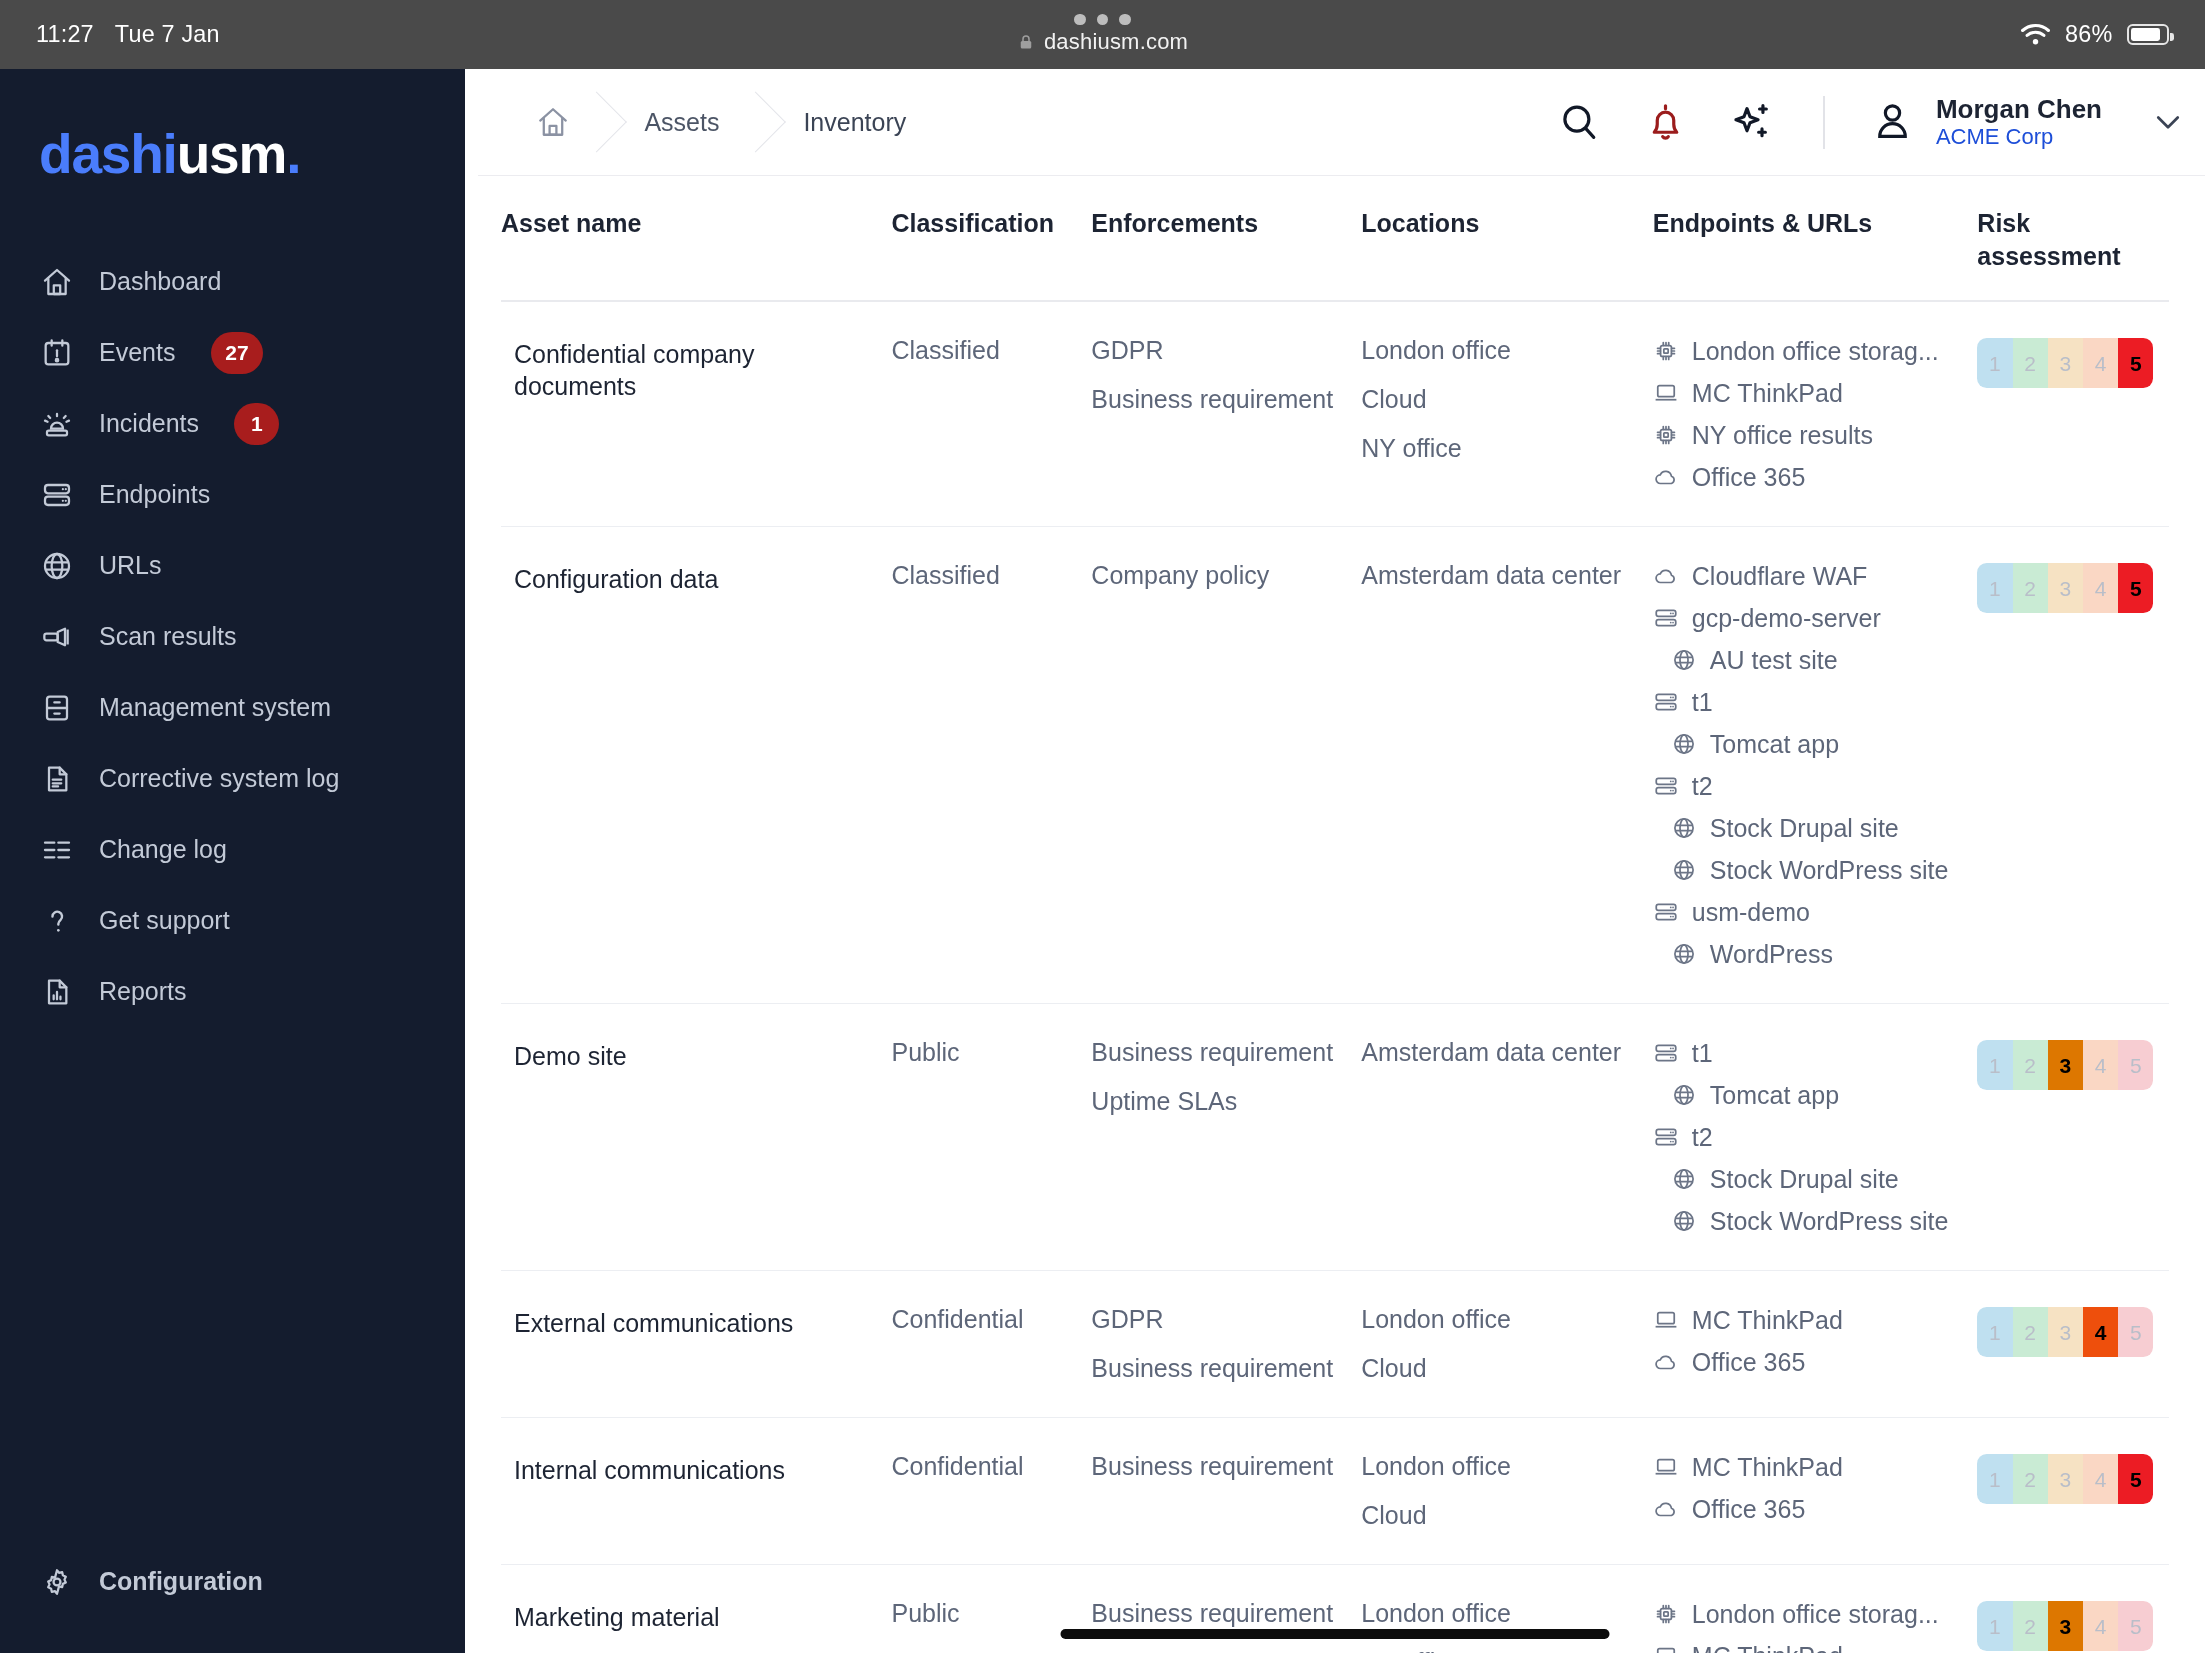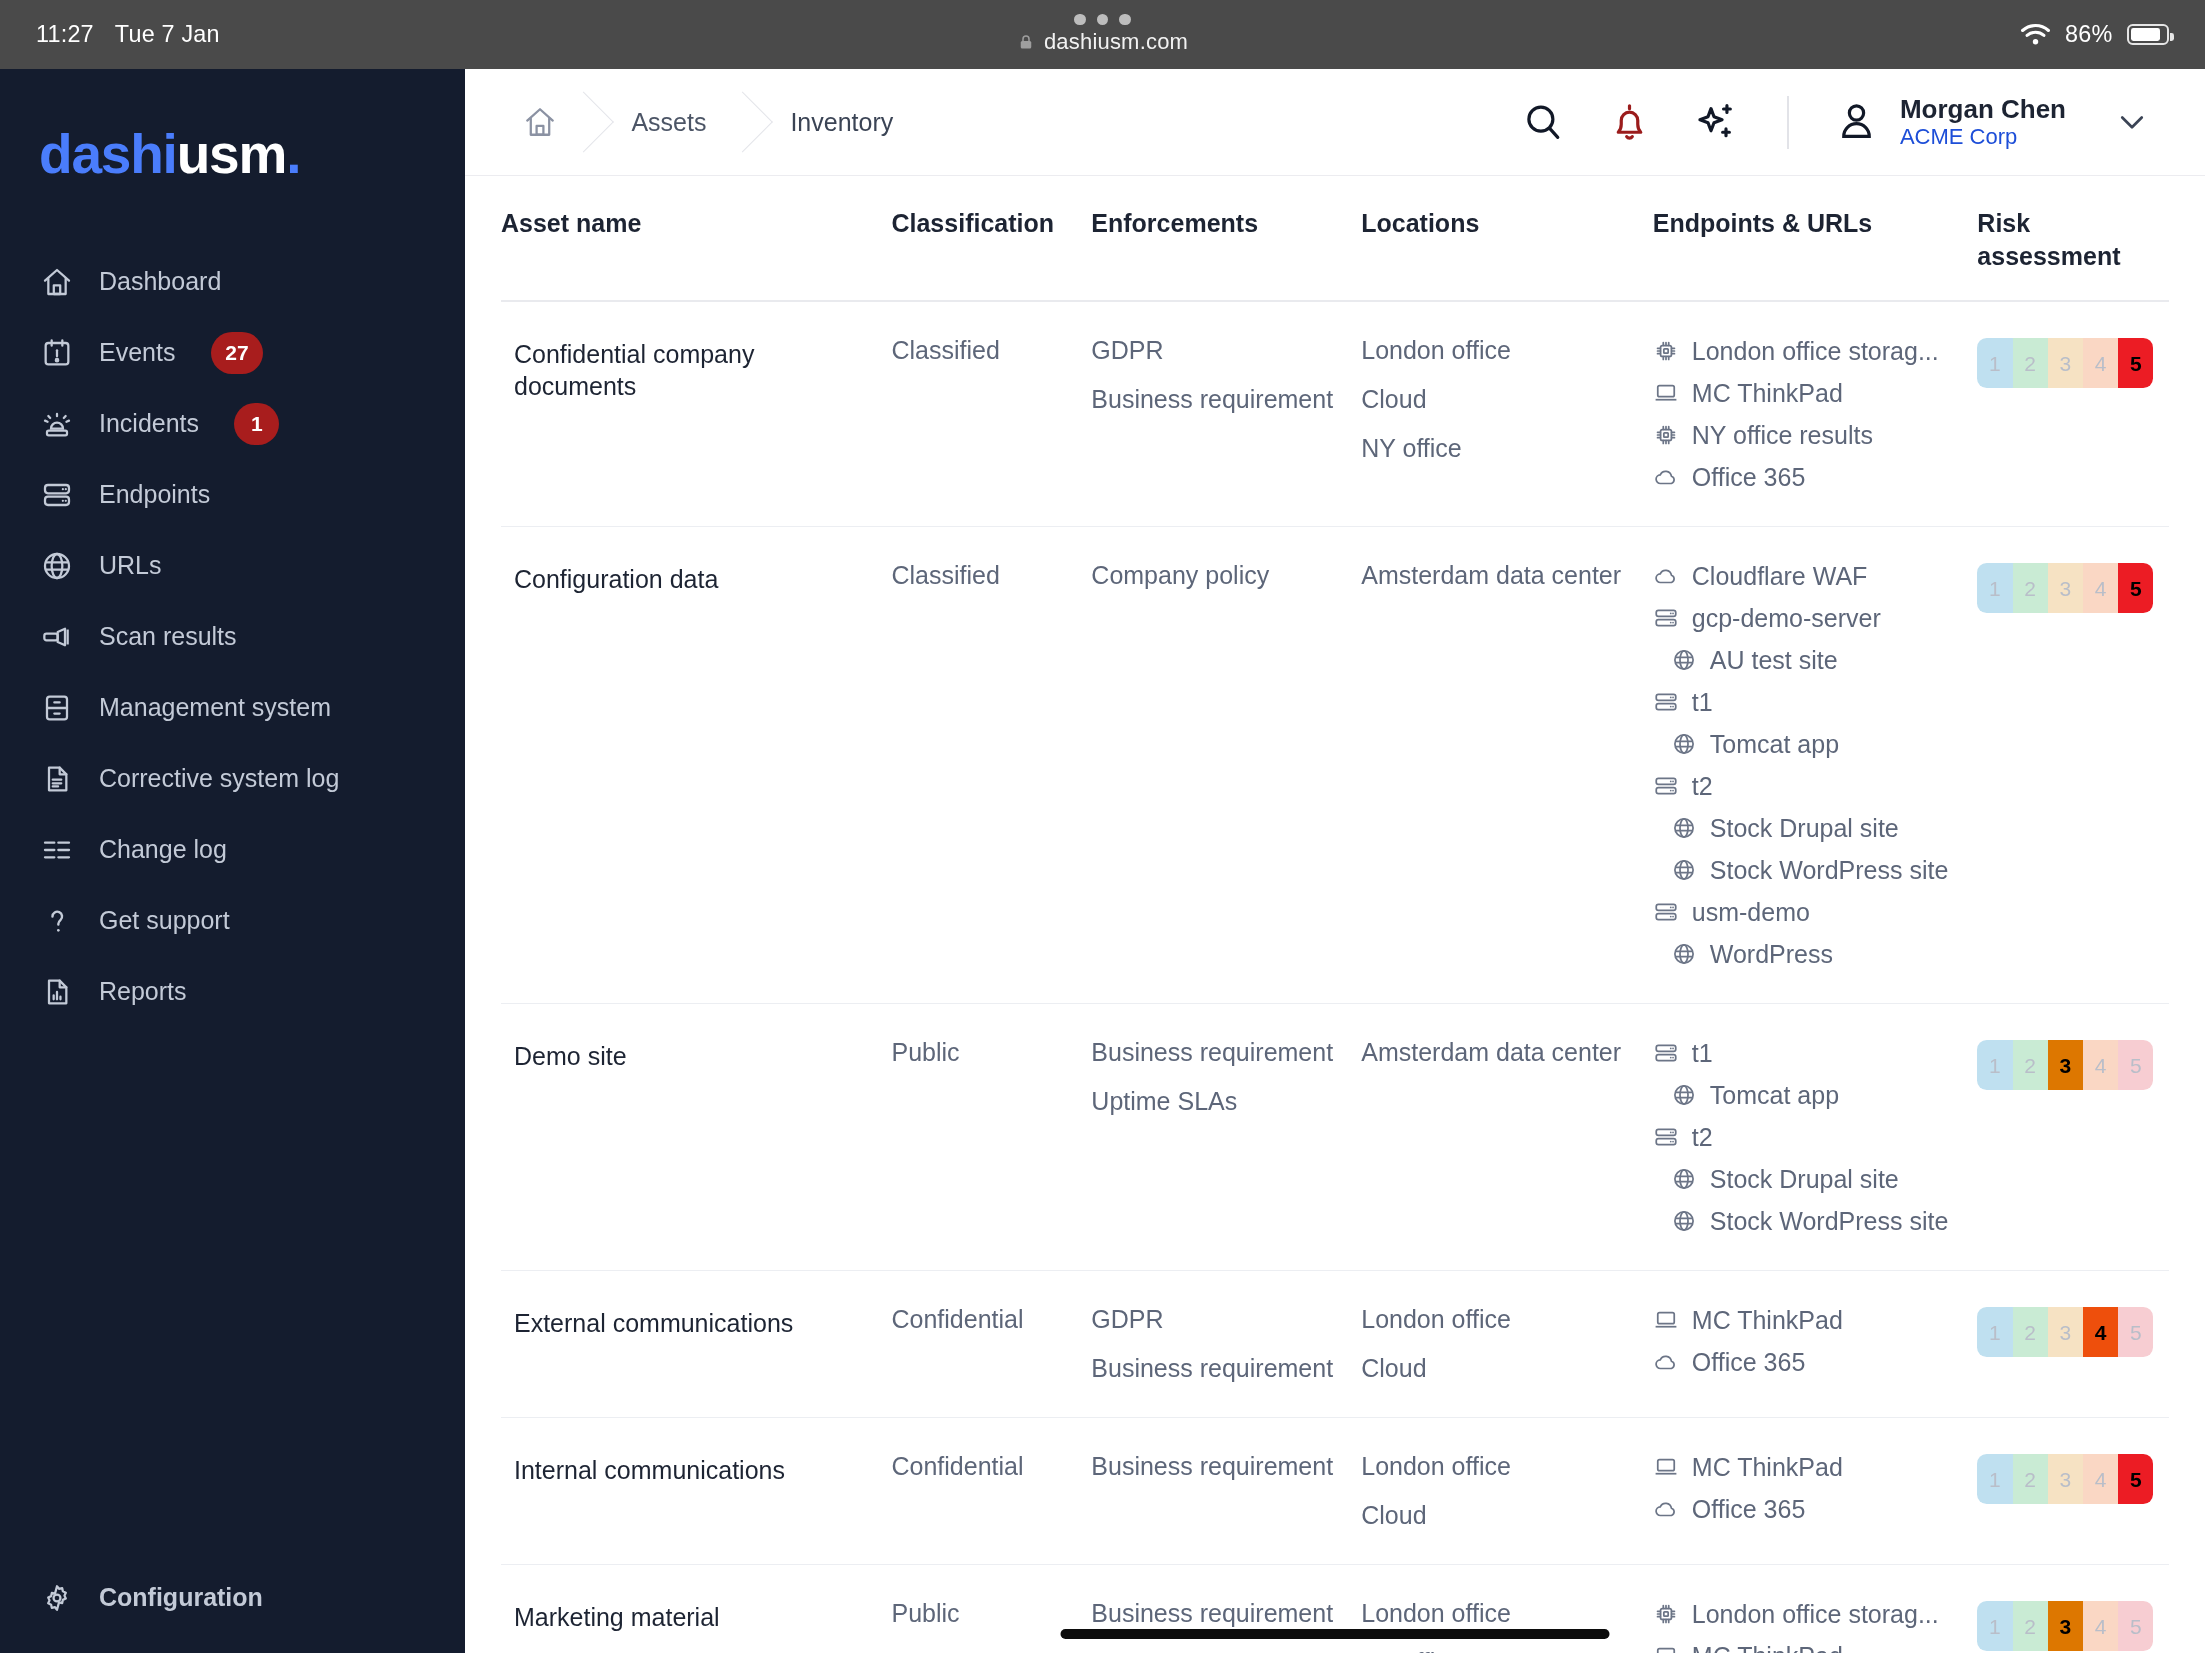--- a/index.html
+++ b/index.html
@@ -57,30 +57,30 @@
   }
   .nav-item .ico { width: 36px; height: 36px; flex: 0 0 36px; display: flex; align-items: center; justify-content: center; }
   .nav-item .ico svg { width: 32px; height: 32px; }
   .badge {
     background: #a81d1d; color: #fff; font-size: 21px; font-weight: 700;
     border-radius: 806px; min-width: 50px; height: 42px; padding: 0 14.5px;
     display: flex; align-items: center; justify-content: center; margin-left: 11.3px;
   }
   .badge.sm { min-width: 45px; }
   .sidebar-bottom {
-    margin-top: auto; padding-bottom: 20px;
+    margin-top: auto; padding-bottom: 36px;
   }
   .sidebar-bottom .nav-item { font-weight: 700; }
 
   
   .main { flex: 1; background: #ffffff; display: flex; flex-direction: column; min-width: 0; position: relative; }
 
   .topbar {
     height: 107px; flex: 0 0 107px; display: flex; align-items: center;
-    border-bottom: 1.6px solid #ececf0; padding-right: 52px;
+    border-bottom: 1.6px solid #ececf0; padding-right: 16px; margin-left: 13px;
   }
   .crumbs { display: flex; align-items: center; height: 100%; }
   .crumb {
     position: relative; display: flex; align-items: center; height: 100%;
     padding: 0 37px 0 47px; font-size: 25px; color: #4c5566; cursor: pointer;
   }
   .crumb.home { padding-left: 58px; padding-right: 27.4px; }
   .crumb::after {
     content: ""; position: absolute; right: -21px; top: 50%; width: 42px; height: 42px;
     transform: translateY(-50%) rotate(45deg);

